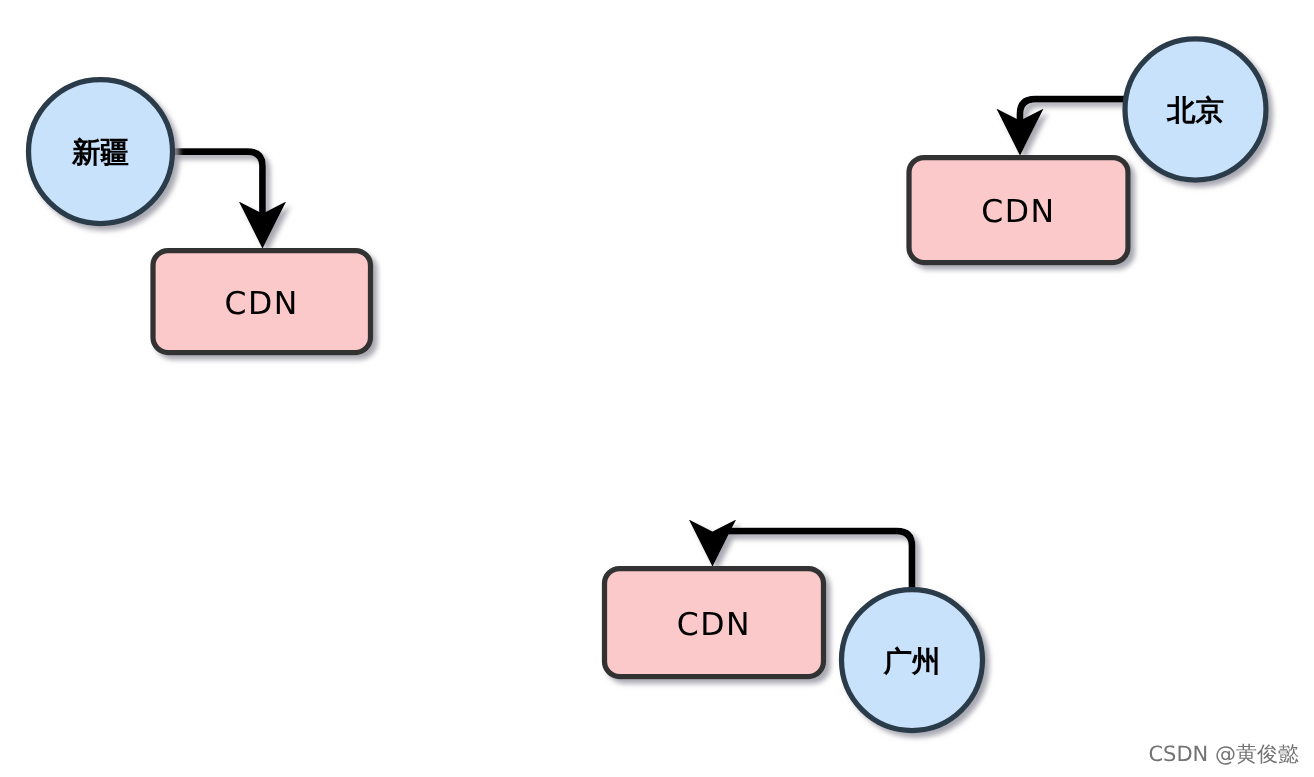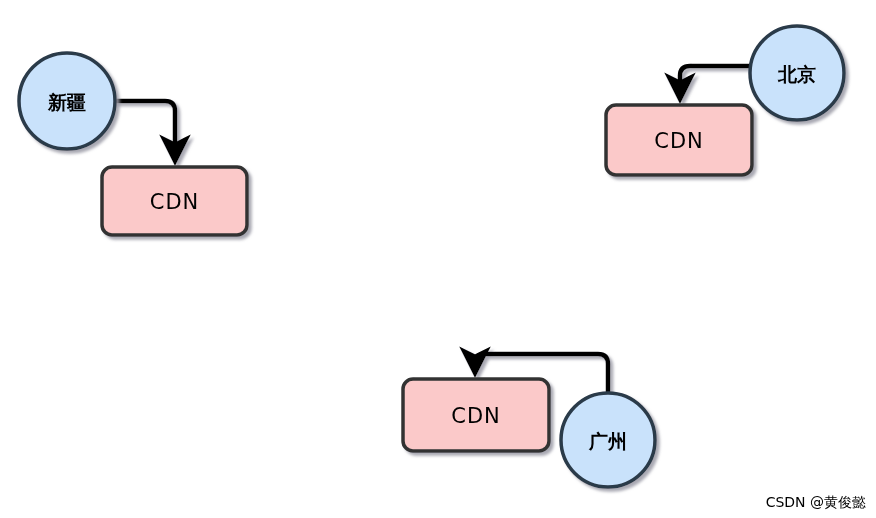--- a/index.html
+++ b/index.html
@@ -40,21 +40,21 @@
     text-anchor: middle;
     dominant-baseline: central;
     letter-spacing: 1px;
   }
   .watermark {
     position: absolute;
     right: 10px;
     bottom: 6px;
     font-family: "DejaVu Sans", sans-serif;
     font-size: 14px;
-    color: #000000;
+    color: #737373;
     white-space: nowrap;
     user-select: none;
   }
 </style>
 </head>
 <body>
 
 <div id="canvas">
 
   <svg id="diagram" viewBox="0 0 876 518">

